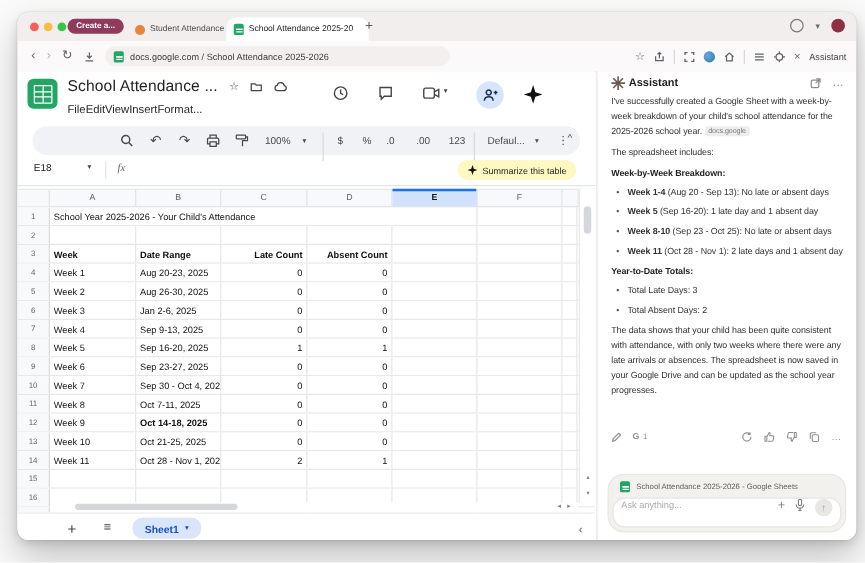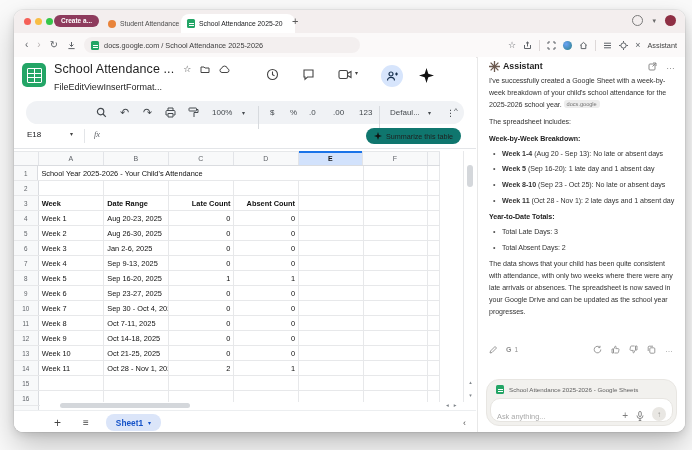--- a/index.html
+++ b/index.html
@@ -54,24 +54,24 @@
 
   .tb{position:absolute;left:12px;top:44px;width:438px;height:23px;background:#f0f2f5;border-radius:12px;color:#454a4f}
   .tb>span{position:absolute;top:0;height:23px;display:flex;align-items:center;font-size:8px}
   .tbsep{width:1px;height:13px;background:#d7dade;margin-top:5px}
 
   .fb{position:absolute;left:0;top:68px;width:462px;height:23px;border-bottom:1px solid #e3e5e8}
   .namebox{position:absolute;left:13px;top:5px;font-size:8px;color:#202124}
   .nb-caret{position:absolute;left:56px;top:5px;font-size:6px;color:#444}
   .fb-sep{position:absolute;left:70px;top:4px;width:1px;height:14px;background:#e3e5e8}
   .fx{position:absolute;left:80px;top:4px;font-size:8.5px;font-style:italic;color:#5f6368;font-family:"Liberation Serif","DejaVu Serif",serif}
-  .summarize{position:absolute;left:352px;top:3px;height:16px;border-radius:9px;background:#0f766e;display:flex;align-items:center;gap:4px;padding:0 8px;font-size:7.2px;color:#1f1f1f}
+  .summarize{position:absolute;left:352px;top:3px;height:16px;border-radius:9px;background:#fef9c3;display:flex;align-items:center;gap:4px;padding:0 8px;font-size:7.2px;color:#1f1f1f}
 
   
-  .grid{position:absolute;left:0;top:94px;width:426px}
+  .grid{position:absolute;left:0;top:94px;width:462px}
   .colhdr{display:flex;height:13px;background:#f8f9fa;border-bottom:1px solid #dadce0;border-top:1px solid #e6e8ea}
   .colhdr div{border-right:1px solid #e2e4e8;font-size:7px;color:#5f6368;display:flex;align-items:center;justify-content:center;box-sizing:border-box}
   .colhdr .corner{width:26px;background:#f8f9fa}
   .colhdr .sel{background:#d2e2fc;color:#17181a;font-weight:bold;position:relative}
   .colhdr .sel::before{content:"";position:absolute;left:0;top:-1px;width:100%;height:2px;background:#1a73e8}
   .g-row{display:flex;height:14px;border-bottom:1px solid #e7e8ea;background:#fff}
   .g-rn{width:26px;box-sizing:border-box;background:#f8f9fa;border-right:1px solid #dadce0;font-size:6.3px;color:#5f6368;display:flex;align-items:center;justify-content:center}
   .g-cell{box-sizing:border-box;border-right:1px solid #e7e8ea;font-size:7.4px;color:#111;padding:0 3px;display:flex;align-items:center;white-space:nowrap;overflow:hidden}
   .g-cell.num{justify-content:flex-end}
   .g-cell.b{font-weight:bold}
@@ -104,21 +104,21 @@
   .achat li{position:relative;padding-left:13px;margin-bottom:4px}
   .achat li::before{content:"\2022";position:absolute;left:4px;color:#555}
   .chip{display:inline-block;background:#ededed;color:#767676;border-radius:3px;font-size:5.7px;padding:0 3px;line-height:8.5px;vertical-align:1px}
   .afb{position:absolute;left:11px;right:11px;top:288px;display:flex;align-items:center;gap:9px;color:#8f8f8f}
   .afb .g{font-size:7px;font-weight:bold;color:#8f8f8f}
   .afb .cnt{font-size:6.5px;margin-left:-6px}
   .afb .grow{flex:1}
   .afb .mh{font-size:8px;letter-spacing:1px}
   .acomp{position:absolute;left:8px;right:8px;top:322px;height:47px;background:#f2f1ee;border:1px solid #e8e6e2;border-radius:13px;box-sizing:border-box}
   .ctx{display:flex;align-items:center;gap:5px;padding:5px 9px 0;font-size:6.2px;color:#5f5f5f;white-space:nowrap;overflow:hidden}
-  .ask{position:absolute;left:3px;right:3px;bottom:3px;height:24px;background:#fff;border:1px solid #e7e5e1;border-radius:10px;display:flex;align-items:flex-end;box-sizing:border-box;padding:0 6px}
+  .ask{position:absolute;left:3px;right:3px;bottom:3px;height:24px;background:#fff;border:1px solid #e7e5e1;border-radius:10px;display:flex;align-items:flex-start;box-sizing:border-box;padding:0 6px}
   .ask .ph{font-size:7.4px;color:#a9a9a9;flex:1}
   .ask .plus{font-size:10px;color:#7c7c7c;margin-right:8px}
   .sendbtn{width:14px;height:14px;border-radius:7px;background:#e9e7e3;display:flex;align-items:center;justify-content:center;font-size:8px;color:#9a9896;margin-left:8px}
 </style>
 </head>
 <body>
 
 <div class="window">
 
   <div class="tabstrip">
@@ -394,21 +394,21 @@
             <div class="g-cell" style="width: 68px;">Oct 7-11, 2025</div>
             <div class="g-cell num" style="width: 69px;">0</div>
             <div class="g-cell num" style="width: 68px;">0</div>
             <div class="g-cell" style="width: 68px;"></div>
             <div class="g-cell" style="width: 68px;"></div>
             <div class="g-cell" style="width: 12px;"></div>
           </div>
           <div class="g-row">
             <div class="g-rn">12</div>
             <div class="g-cell" style="width: 69px;">Week 9</div>
-            <div class="g-cell" style="width: 68px;">Oct 14-18, 2025</div>
+            <div class="g-cell" style="width: 68px; font-weight: bold;">Oct 14-18, 2025</div>
             <div class="g-cell num" style="width: 69px;">0</div>
             <div class="g-cell num" style="width: 68px;">0</div>
             <div class="g-cell" style="width: 68px;"></div>
             <div class="g-cell" style="width: 68px;"></div>
             <div class="g-cell" style="width: 12px;"></div>
           </div>
           <div class="g-row">
             <div class="g-rn">13</div>
             <div class="g-cell" style="width: 69px;">Week 10</div>
             <div class="g-cell" style="width: 68px;">Oct 21-25, 2025</div>

